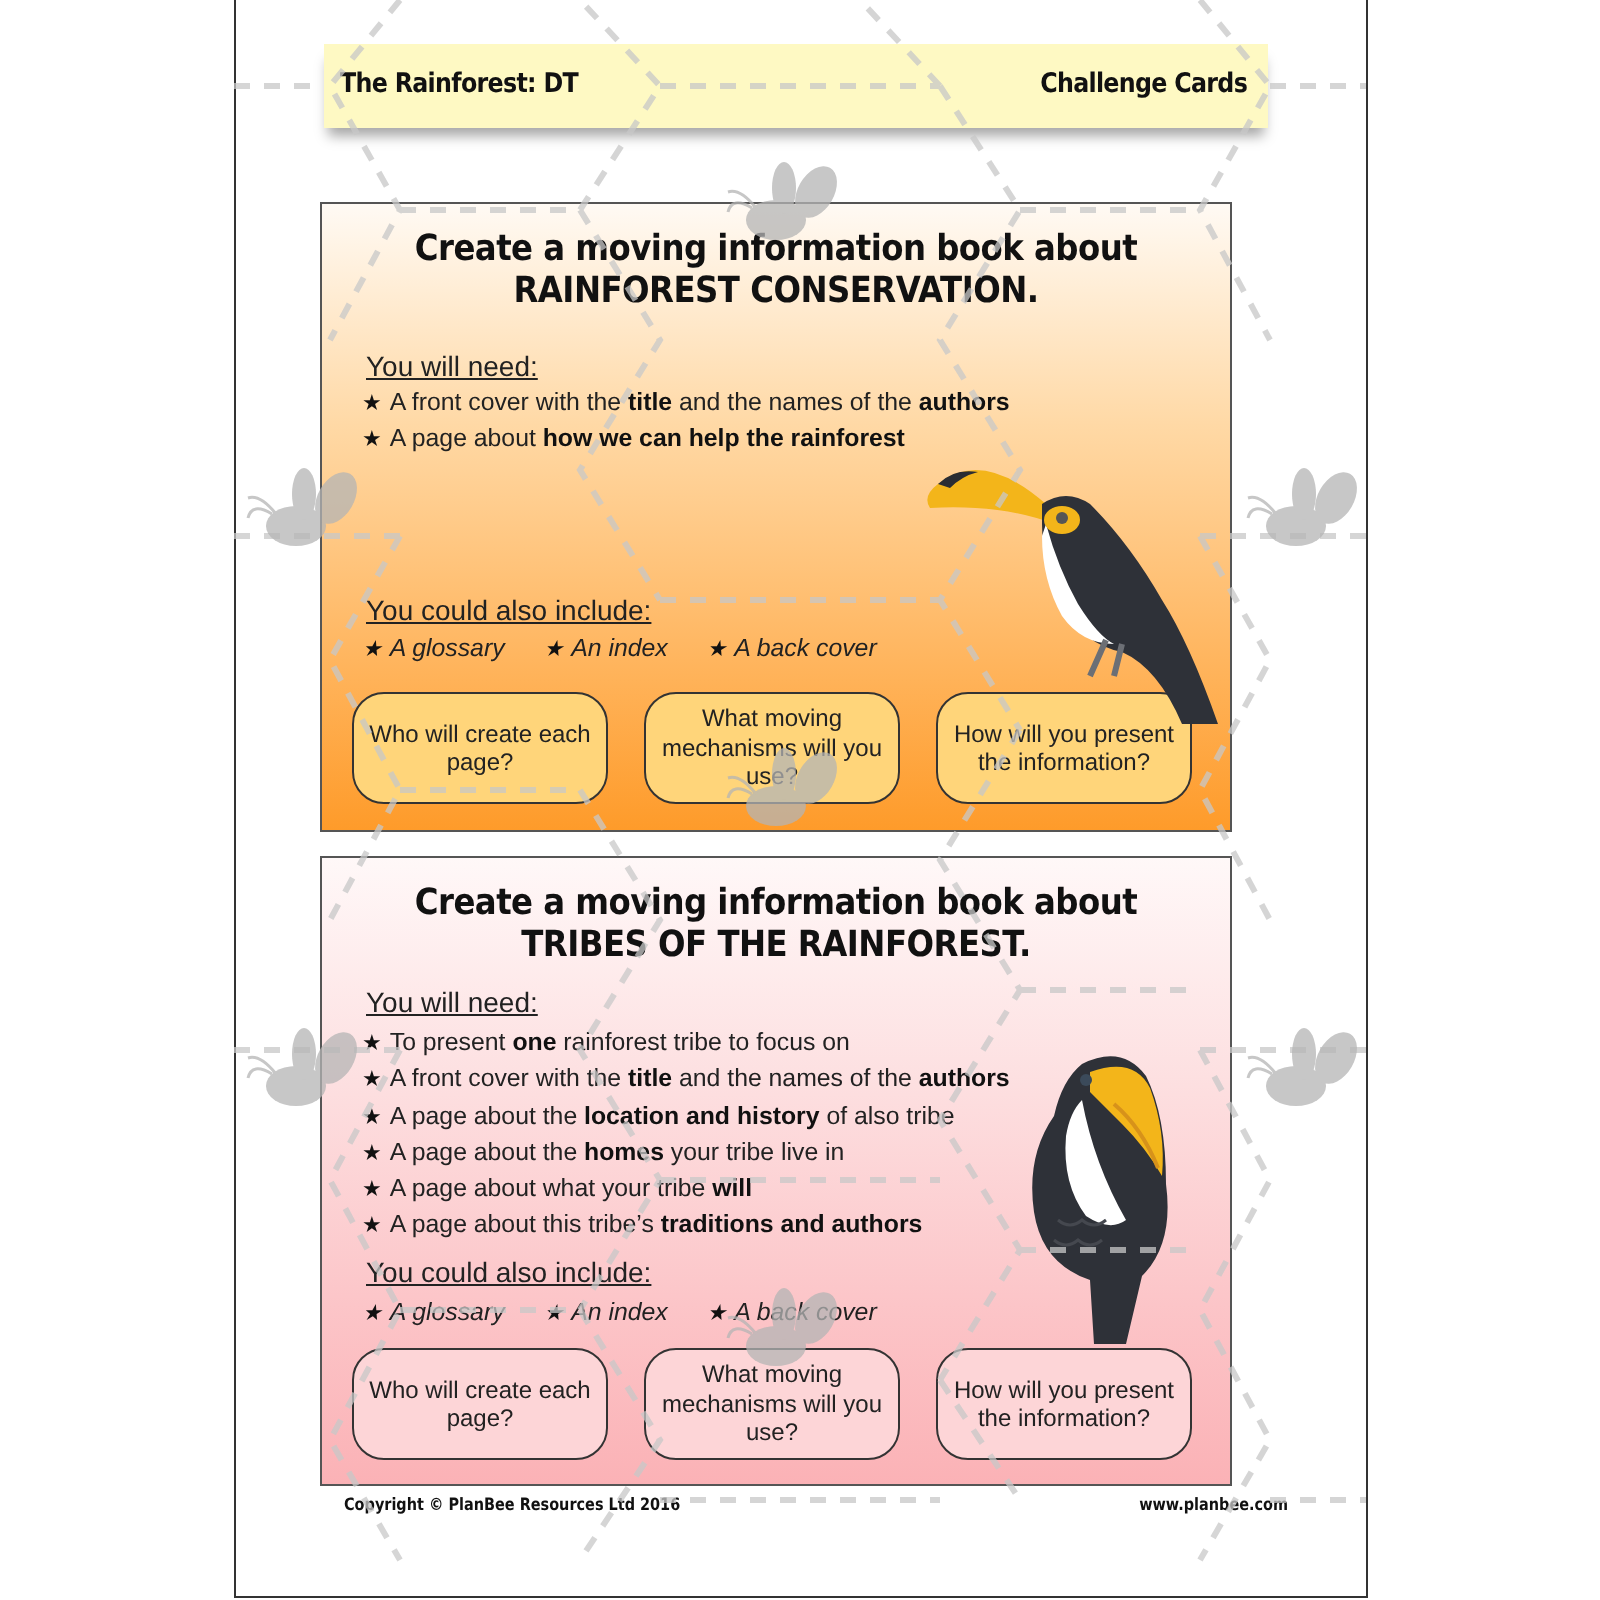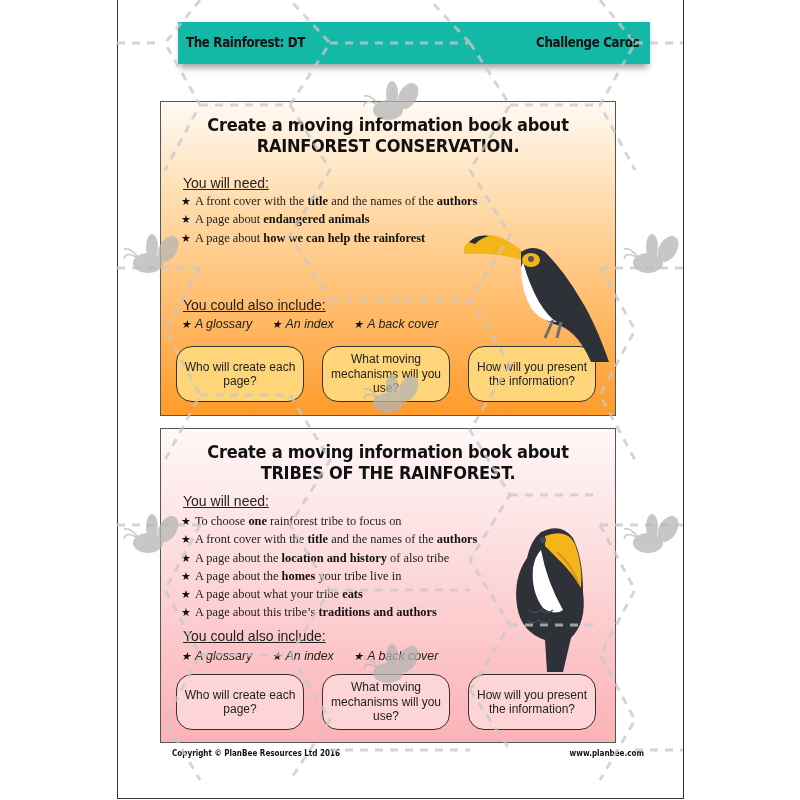--- a/index.html
+++ b/index.html
@@ -2,38 +2,38 @@
 <html><head>
 <meta charset="utf-8">
 <style>
   html, body { margin:0; padding:0; }
   body { width:800px; height:800px; background:#ffffff; position:relative; overflow:hidden;
          font-family:"DejaVu Sans", sans-serif; }
   .page { position:absolute; left:117px; top:-2px; width:565px; height:800px;
           border:1px solid #333; border-top:none; background:#fff; overflow:hidden; }
   
   .bg-pattern { position:absolute; left:0; top:0; width:800px; height:800px; pointer-events:none; }
-  .header-bar { position:absolute; left:178px; top:22px; width:472px; height:42px;
-                background:#14b8a6; box-shadow:0 6px 6px -2px rgba(0,0,0,0.35); z-index:2; }
+  .header-bar { position:absolute; left:162px; top:22px; width:472px; height:42px;
+                background:#fef9c3; box-shadow:0 6px 6px -2px rgba(0,0,0,0.35); z-index:2; }
   .header-left, .header-right { position:absolute; top:12px; font-family:"DejaVu Sans", sans-serif;
                 font-weight:bold; font-size:13.5px; color:#111; letter-spacing:-0.4px; transform:scaleX(0.88); }
   .header-left { left:8px; transform-origin:left center; }
   .header-right { right:10px; transform-origin:right center; }
 
   .card { position:absolute; left:160px; width:454px; border:1px solid #555; z-index:1; overflow:hidden; }
   .card-1 { top:101px; height:313px; background:linear-gradient(to bottom,#fffaf4 0%,#ffd9a6 35%,#ffb35a 75%,#fe9b2a 100%); }
   .card-2 { top:428px; height:313px; background:linear-gradient(to bottom,#fff8f8 0%,#fde0e1 35%,#fcc6c9 70%,#fbb2b6 100%); }
 
   .card-title { position:absolute; left:0; right:0; top:12px; text-align:center;
                 font-family:"DejaVu Sans", sans-serif; font-weight:bold; font-size:18px;
                 line-height:21px; color:#111; transform:scaleX(0.9); letter-spacing:-0.3px; }
   .section-label { position:absolute; left:22px; font-size:14px; color:#222; text-decoration:underline;
                    font-family:"Liberation Sans", sans-serif; }
   .bullets { position:absolute; left:20px; margin:0; padding:0; list-style:none;
-             font-family:Liberation Serif, serif; font-size:12.4px; color:#222; }
+             font-family:Liberation Sans, sans-serif; font-size:12.4px; color:#222; }
   .bullets li { height:18.3px; line-height:18.3px; white-space:nowrap; }
   .star { font-size:11px; margin-right:4px; color:#111; }
   .bullets b { color:#111; }
   .extras { position:absolute; left:20px; font-family:"Liberation Sans", sans-serif; font-size:12.4px; color:#222; white-space:nowrap; }
   .extras span.item { margin-right:16px;font-style:italic; }
 
   .qbox { position:absolute; width:128px; height:56px; border:1px solid #333; border-radius:16px;
           display:flex; align-items:center; justify-content:center; text-align:center;
           font-family:"Liberation Sans", sans-serif; font-size:12px; line-height:14.5px; color:#222; padding:0 6px; box-sizing:border-box; }
   .card-1 .qbox { background:#ffd57a; }
@@ -140,21 +140,20 @@
 </div>
 
 <div class="card card-1">
   <div class="card-title">
     <div>Create a moving information book about</div>
     <div>RAINFOREST CONSERVATION.</div>
   </div>
   <div class="section-label" style="top:73px;">You will need:</div>
   <ul class="bullets" style="top:90px;">
     <li><span class="star">★</span><span>A front cover with the </span><b>title</b><span> and the names of the </span><b>authors</b></li>
-    <li><span class="star">★</span><span>A page about </span><b>endangered animals</b></li>
     <li><span class="star">★</span><span>A page about </span><b>how we can help the rainforest</b></li>
   </ul>
   <div class="section-label" style="top:195px;">You could also include:</div>
   <div class="extras" style="top:215px;">
     <span class="item"><span class="star">★</span><span>A glossary</span></span>
     <span class="item"><span class="star">★</span><span>An index</span></span>
     <span class="item"><span class="star">★</span><span>A back cover</span></span>
   </div>
   <div class="qbox" style="left:15px; top:244px;">Who will create each page?</div>
   <div class="qbox" style="left:161px; top:244px;">What moving mechanisms will you use?</div>
@@ -171,25 +170,25 @@
   </svg>
 </div>
 
 <div class="card card-2">
   <div class="card-title">
     <div>Create a moving information book about</div>
     <div>TRIBES OF THE RAINFOREST.</div>
   </div>
   <div class="section-label" style="top:64px;">You will need:</div>
   <ul class="bullets" style="top:83px;">
-    <li><span class="star">★</span><span>To choose </span><b>one</b><span> rainforest tribe to focus on</span></li>
+    <li><span class="star">★</span><span>To present </span><b>one</b><span> rainforest tribe to focus on</span></li>
     <li><span class="star">★</span><span>A front cover with the </span><b>title</b><span> and the names of the </span><b>authors</b></li>
     <li><span class="star">★</span><span>A page about the </span><b>location and history</b><span> of also tribe</span></li>
     <li><span class="star">★</span><span>A page about the </span><b>homes</b><span> your tribe live in</span></li>
-    <li><span class="star">★</span><span>A page about what your tribe </span><b>eats</b></li>
+    <li><span class="star">★</span><span>A page about what your tribe </span><b>will</b></li>
     <li><span class="star">★</span><span>A page about this tribe’s </span><b>traditions and authors</b></li>
   </ul>
   <div class="section-label" style="top:199px;">You could also include:</div>
   <div class="extras" style="top:220px;">
     <span class="item"><span class="star">★</span><span>A glossary</span></span>
     <span class="item"><span class="star">★</span><span>An index</span></span>
     <span class="item"><span class="star">★</span><span>A back cover</span></span>
   </div>
   <div class="qbox" style="left:15px; top:245px;">Who will create each page?</div>
   <div class="qbox" style="left:161px; top:245px;">What moving mechanisms will you use?</div>

